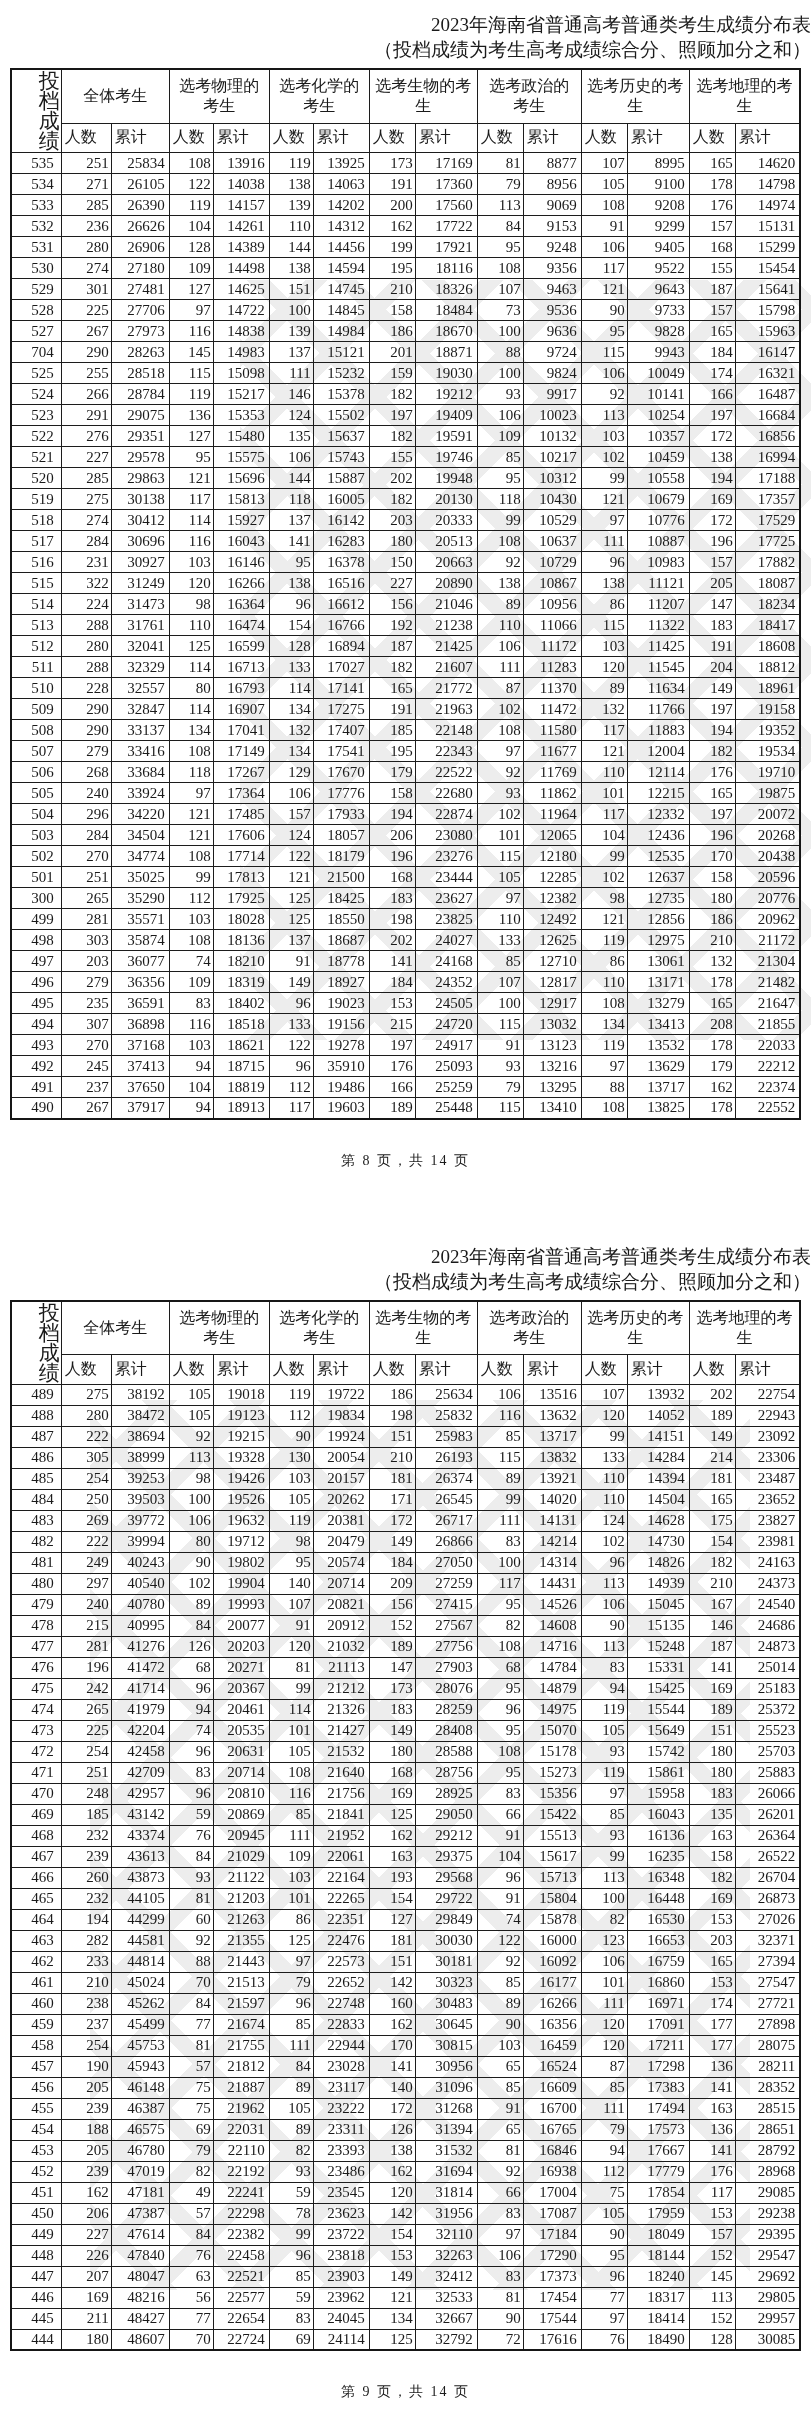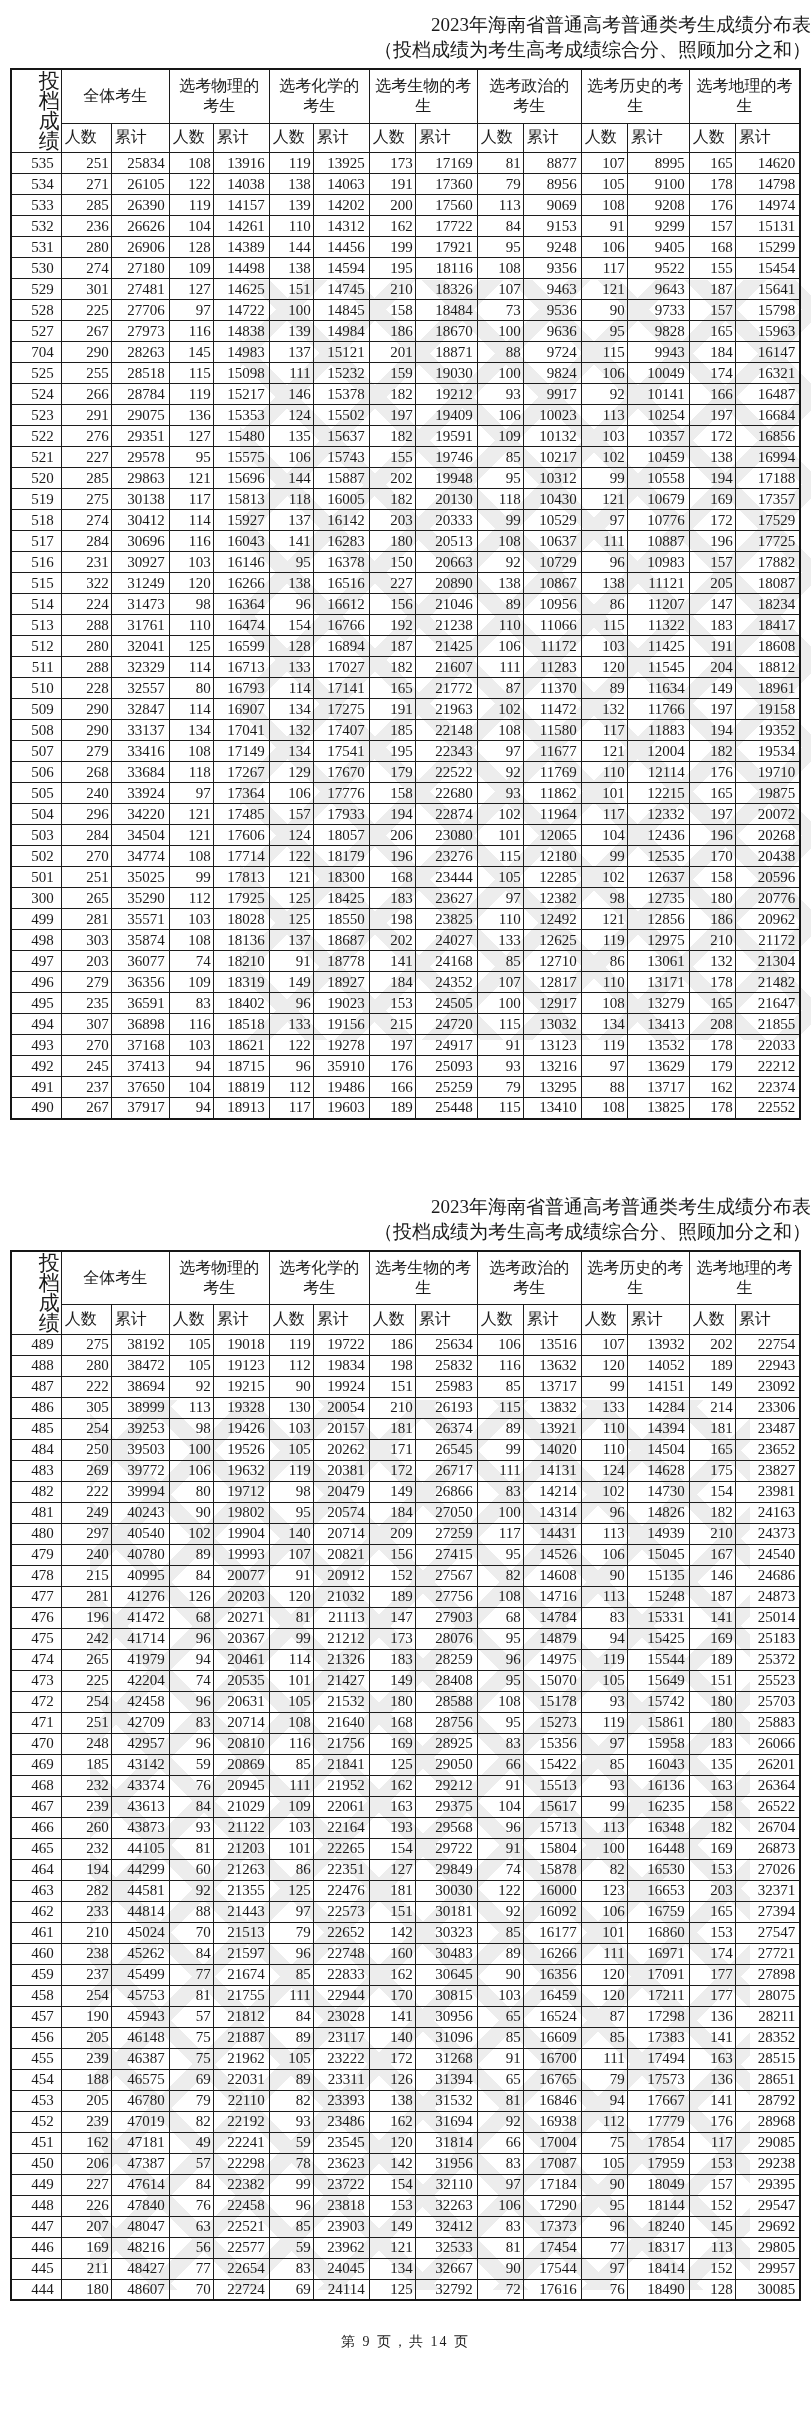--- a/index.html
+++ b/index.html
@@ -730,21 +730,21 @@
           <td class="n">170</td>
           <td class="c">20438</td>
         </tr>
         <tr>
           <td class="sc">501</td>
           <td class="n">251</td>
           <td class="c">35025</td>
           <td class="n">99</td>
           <td class="c">17813</td>
           <td class="n">121</td>
-          <td class="c">18300</td>
+          <td class="c">21500</td>
           <td class="n">168</td>
           <td class="c">23444</td>
           <td class="n">105</td>
           <td class="c">12285</td>
           <td class="n">102</td>
           <td class="c">12637</td>
           <td class="n">158</td>
           <td class="c">20596</td>
         </tr>
         <tr>
@@ -929,20 +929,21 @@
           <td class="c">25448</td>
           <td class="n">115</td>
           <td class="c">13410</td>
           <td class="n">108</td>
           <td class="c">13825</td>
           <td class="n">178</td>
           <td class="c">22552</td>
         </tr>
       </tbody>
     </table>
+  <div class="pfoot">第 8 页，共 14 页</div>
 </section>
 
 <section class="page page2">
   <div class="title">2023年海南省普通高考普通类考生成绩分布表</div>
   <div class="subtitle">（投档成绩为考生高考成绩综合分、照顾加分之和）</div>
   <table class="score-table">
       <colgroup>
         <col style="width: 48px;">
         <col style="width: 50px;">
         <col style="width: 58px;">

